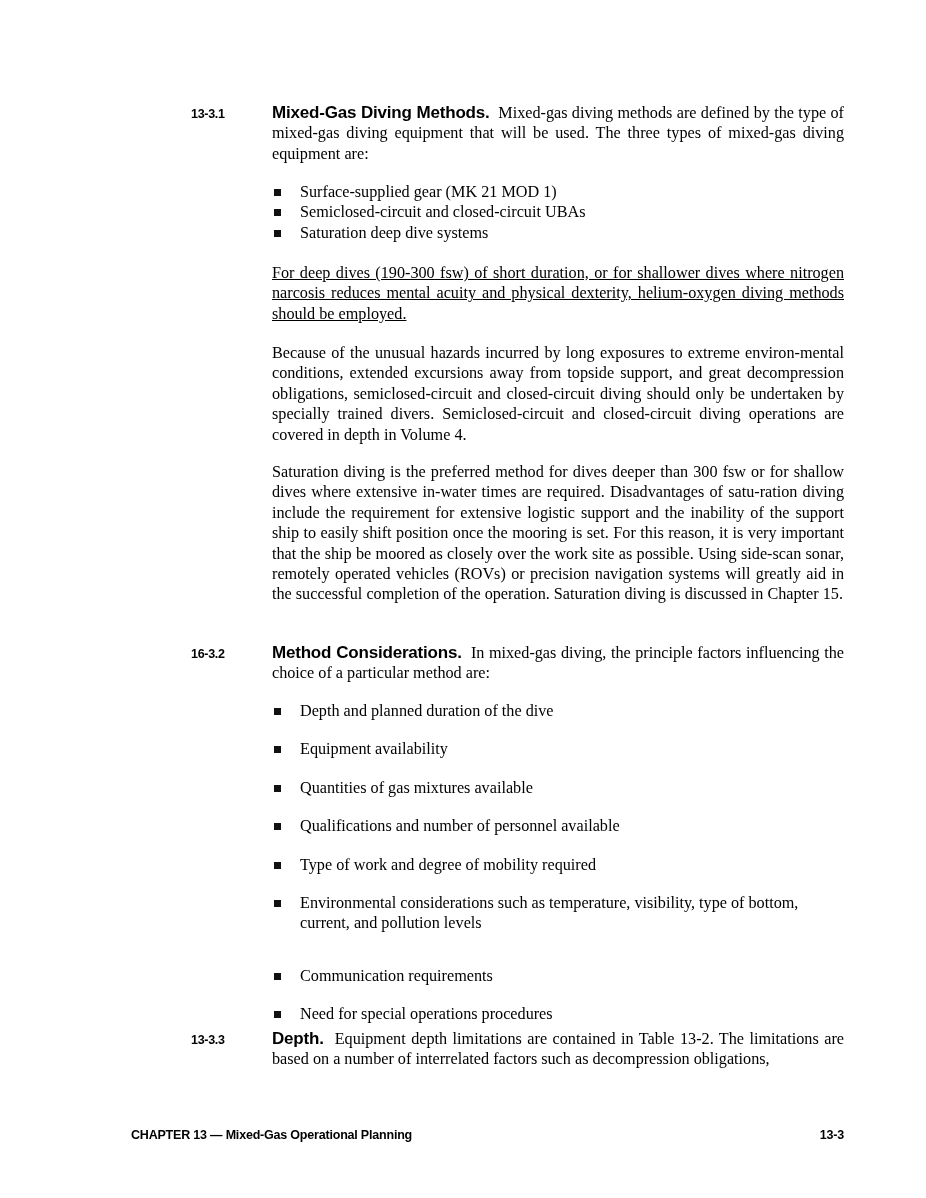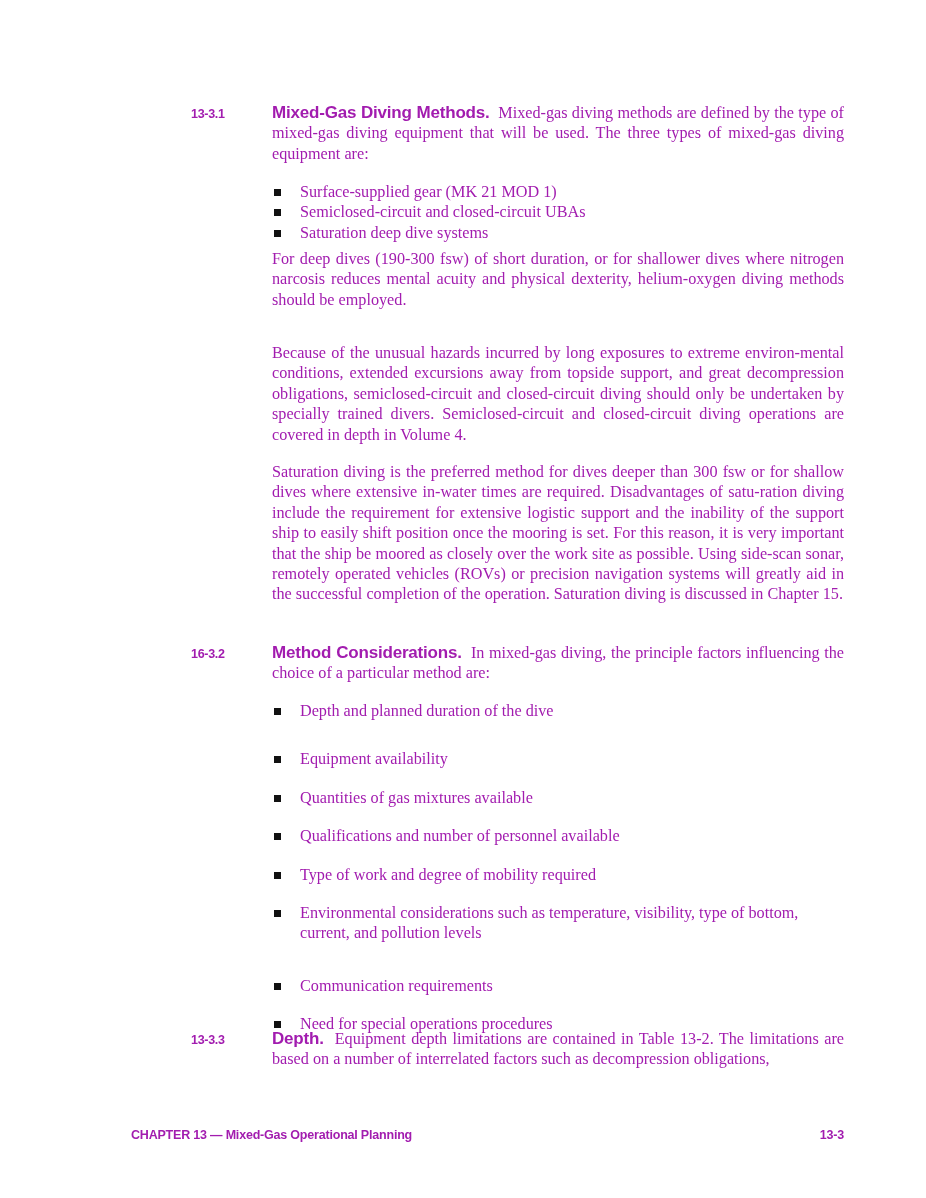--- a/index.html
+++ b/index.html
@@ -1,17 +1,17 @@
 <!DOCTYPE html>
 <html><head>
 <meta charset="utf-8">
 <style>
   html, body { margin: 0; padding: 0; background: #ffffff; }
   body { width: 926px; height: 1198px; position: relative; overflow: hidden; }
-  .page { position: absolute; left: 0; top: 0; width: 926px; height: 1198px; background: #fff; color: #a21caf; }
+  .page { position: absolute; left: 0; top: 0; width: 926px; height: 1198px; background: #fff; color: #000000; }
   .serif { font-family: "Liberation Serif", "DejaVu Serif", serif; font-size: 16.2px; line-height: 20.4px; }
   .secnum { position: absolute; left: 191px; font-family: "Liberation Sans", "DejaVu Sans", sans-serif; font-weight: bold; font-size: 12.5px; letter-spacing: -0.3px; }
   .block { position: absolute; left: 272px; width: 572px; text-align: justify; }
   .block p { margin: 0; }
   .heading { font-family: "Liberation Sans", "DejaVu Sans", sans-serif; font-weight: bold; font-size: 17px; letter-spacing: -0.2px; }
   .bullets { position: absolute; left: 272px; width: 572px; margin: 0; padding: 0; list-style: none; }
   .bullets li { position: relative; padding-left: 28px; text-align: left; }
   .bullet-mark { position: absolute; left: 2px; top: 7px; width: 7px; height: 7px; background: #111; }
   .footer { position: absolute; top: 1128px; font-family: "Liberation Sans", "DejaVu Sans", sans-serif; font-weight: bold; font-size: 12.5px; letter-spacing: -0.2px; }
 </style>
@@ -24,37 +24,37 @@
   <div class="block serif" style="top:103px;">
     <p><span class="heading">Mixed-Gas Diving Methods.</span>&nbsp; <span>Mixed-gas diving methods are defined by the type of mixed-gas diving equipment that will be used. The three types of mixed-gas diving equipment are:</span></p>
   </div>
 
   <ul class="bullets serif" style="top:182px;">
     <li><span class="bullet-mark"></span><span>Surface-supplied gear (MK 21 MOD 1)</span></li>
     <li><span class="bullet-mark"></span><span>Semiclosed-circuit and closed-circuit UBAs</span></li>
     <li><span class="bullet-mark"></span><span>Saturation deep dive systems</span></li>
   </ul>
 
-  <div class="block serif" style="top:249px;">
+  <div class="block serif" style="top:263px;text-decoration:underline;">
     <p>For deep dives (190-300 fsw) of short duration, or for shallower dives where nitrogen narcosis reduces mental acuity and physical dexterity, helium-oxygen diving methods should be employed.</p>
   </div>
   <div class="block serif" style="top:343px;">
     <p>Because of the unusual hazards incurred by long exposures to extreme environ-mental conditions, extended excursions away from topside support, and great decompression obligations, semiclosed-circuit and closed-circuit diving should only be undertaken by specially trained divers. Semiclosed-circuit and closed-circuit diving operations are covered in depth in Volume 4.</p>
   </div>
   <div class="block serif" style="top:462px;">
     <p>Saturation diving is the preferred method for dives deeper than 300 fsw or for shallow dives where extensive in-water times are required. Disadvantages of satu-ration diving include the requirement for extensive logistic support and the inability of the support ship to easily shift position once the mooring is set. For this reason, it is very important that the ship be moored as closely over the work site as possible. Using side-scan sonar, remotely operated vehicles (ROVs) or precision navigation systems will greatly aid in the successful completion of the operation. Saturation diving is discussed in Chapter 15.</p>
   </div>
 
   <div class="secnum" style="top:647px;">16-3.2</div>
   <div class="block serif" style="top:643px;">
     <p><span class="heading">Method Considerations.</span>&nbsp; <span>In mixed-gas diving, the principle factors influencing the choice of a particular method are:</span></p>
   </div>
 
   <ul class="bullets serif" style="top:701px;">
-    <li style="margin-bottom:28px;"><span class="bullet-mark"></span><span>Depth and planned duration of the dive</span></li>
+    <li style="margin-bottom:18px;"><span class="bullet-mark"></span><span>Depth and planned duration of the dive</span></li>
     <li style="margin-bottom:18px;"><span class="bullet-mark"></span><span>Equipment availability</span></li>
     <li style="margin-bottom:18px;"><span class="bullet-mark"></span><span>Quantities of gas mixtures available</span></li>
     <li style="margin-bottom:18px;"><span class="bullet-mark"></span><span>Qualifications and number of personnel available</span></li>
     <li style="margin-bottom:18px;"><span class="bullet-mark"></span><span>Type of work and degree of mobility required</span></li>
     <li style="margin-bottom:32px;"><span class="bullet-mark"></span><span>Environmental considerations such as temperature, visibility, type of bottom, current, and pollution levels</span></li>
     <li style="margin-bottom:18px;"><span class="bullet-mark"></span><span>Communication requirements</span></li>
     <li><span class="bullet-mark"></span><span>Need for special operations procedures</span></li>
   </ul>
 
   <div class="secnum" style="top:1033px;">13-3.3</div>

